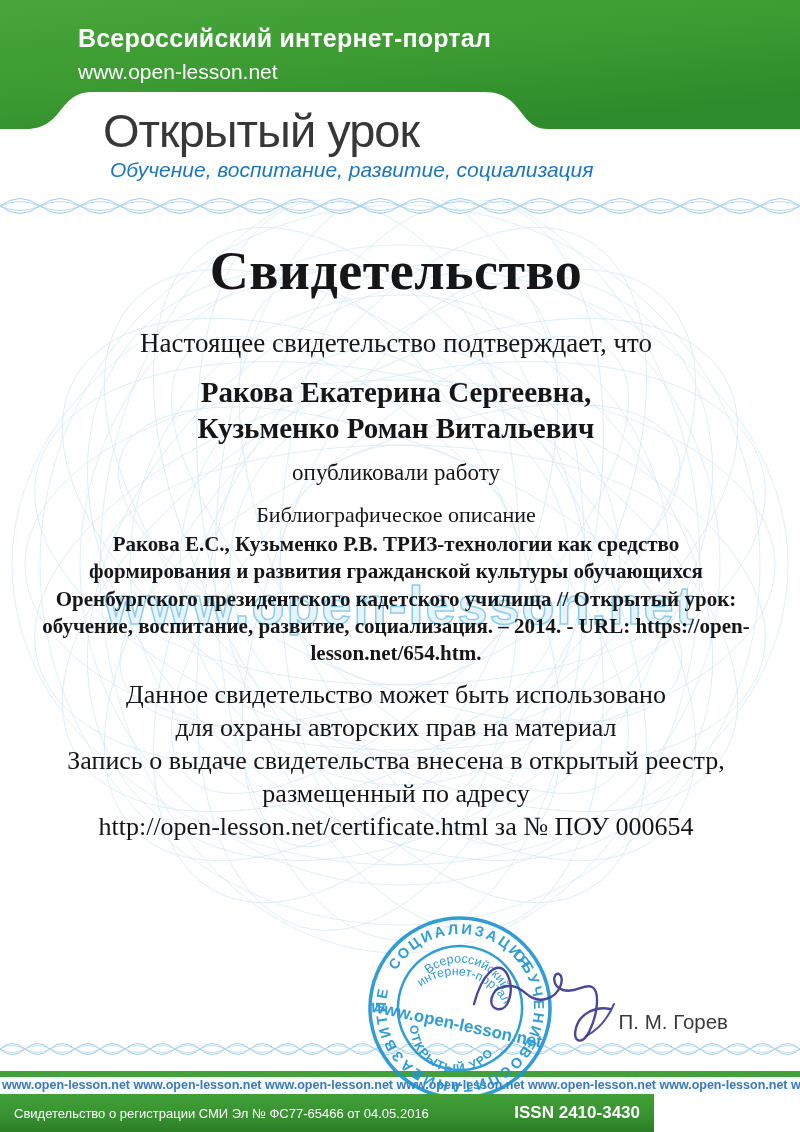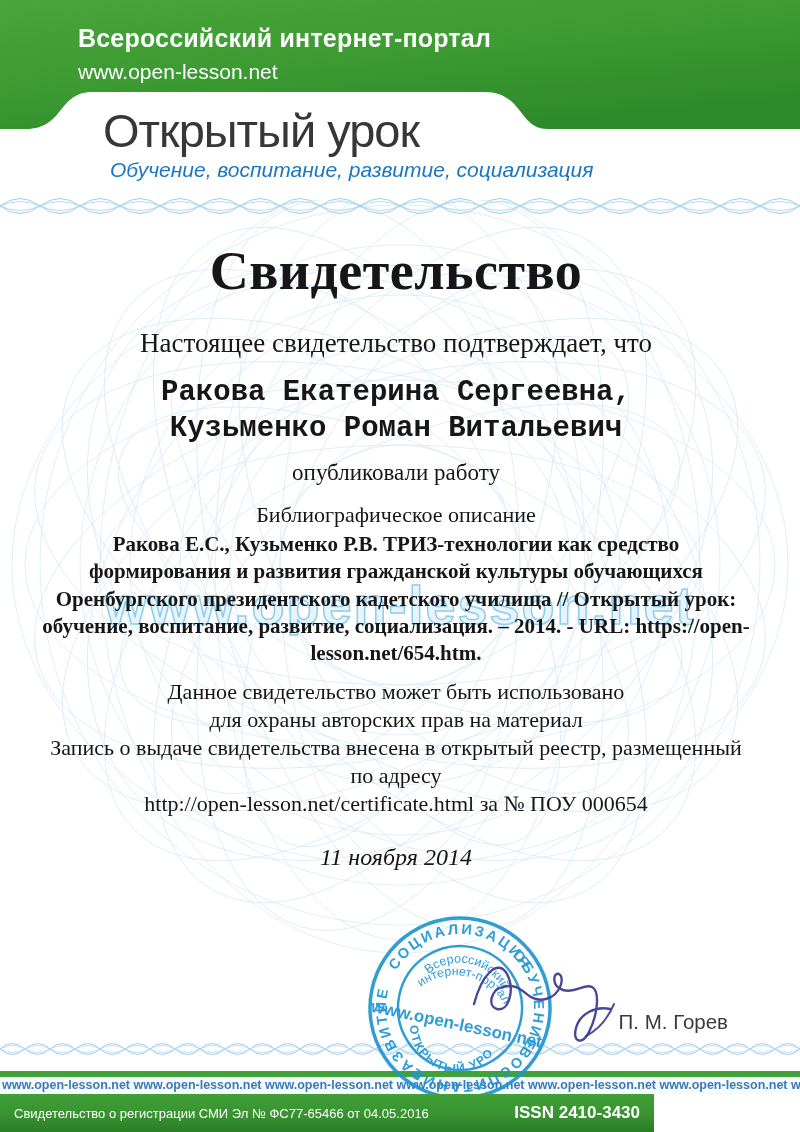--- a/index.html
+++ b/index.html
@@ -19,26 +19,26 @@
   .band-bottom{position:absolute;left:0;top:1038px;z-index:1;}
   .rosette{position:absolute;left:0;top:200px;z-index:0;}
   .watermark{position:absolute;left:0;top:574px;width:100%;text-align:center;z-index:1;
              font-size:54px;font-weight:bold;letter-spacing:2px;color:#e8f4fc;
              -webkit-text-stroke:1.5px #8ecdec;white-space:nowrap;}
   
   .cert-body{position:absolute;left:40px;right:48px;top:230px;z-index:2;text-align:center;
              font-family:"Liberation Serif",serif;color:#161616;}
   .cert-title{font-size:54px;font-weight:bold;margin:10px 0 0 0;letter-spacing:.5px;}
   .confirm-line{font-size:27px;margin:26px 0 0 0;}
-  .recipients{font-size:29px;font-weight:bold;line-height:1.24;margin:16px 0 0 0;font-family:Liberation Mono, monospace;}
+  .recipients{font-size:29px;font-weight:bold;line-height:1.24;margin:16px 0 0 0;}
   .action-line{font-size:23px;margin:13px 0 0 0;}
   .work-title{font-size:28px;font-weight:bold;line-height:1.2;margin:10px auto 0 auto;max-width:700px;}
   .bib-label{font-size:22px;margin:16px 0 0 0;}
   .bib-text{font-size:21px;font-weight:bold;line-height:1.3;margin:3px auto 0 auto;max-width:712px;}
-  .usage-text{font-size:22px;line-height:1.27;margin:11px auto 0 auto;max-width:730px;}
+  .usage-text{font-size:26px;line-height:1.27;margin:11px auto 0 auto;max-width:730px;}
   .cert-date{font-size:24px;font-style:italic;margin:26px 0 0 0;}
   
   .editor-role{position:absolute;left:104px;top:1010px;z-index:2;font-size:20.5px;color:#3a3a3a;}
   .editor-name{position:absolute;right:72px;top:1010px;z-index:2;font-size:20.5px;color:#3a3a3a;}
   .stamp{position:absolute;left:348px;top:896px;z-index:6;}
   .signature{position:absolute;left:468px;top:946px;z-index:7;}
   
   .strip-green{position:absolute;left:0;top:1071px;width:800px;height:6px;background:#43a13a;z-index:4;}
   .strip-urls{position:absolute;left:0;top:1077px;width:800px;height:17px;background:#f6fbff;z-index:4;
               font-size:12.5px;font-weight:bold;color:#3d7ab5;white-space:nowrap;overflow:hidden;
@@ -143,21 +143,20 @@
     </div>
     <div class="action-line">опубликовали работу</div>
     <div class="bib-label">Библиографическое описание</div>
     <div class="bib-text">Ракова Е.С., Кузьменко Р.В. ТРИЗ-технологии как средство формирования и развития гражданской культуры обучающихся Оренбургского президентского кадетского училища // Открытый урок: обучение, воспитание, развитие, социализация. – 2014. - URL: https://open-lesson.net/654.htm.</div>
     <div class="usage-text">
       <div>Данное свидетельство может быть использовано</div>
       <div>для охраны авторских прав на материал</div>
       <div>Запись о выдаче свидетельства внесена в открытый реестр, размещенный по адресу</div>
       <div>http://open-lesson.net/certificate.html за № ПОУ 000654</div>
     </div>
-    <div class="cert-date">11 ноября 2014</div>
   </div>
 
   <div class="editor-name">П. М. Горев</div>
 
   <svg class="stamp" width="224" height="224" viewBox="0 0 224 224">
     <g transform="translate(112,112) rotate(12)" fill="#2095d2" opacity="0.92">
       <circle r="90" fill="none" stroke="#2095d2" stroke-width="3.5"></circle>
       <circle r="62" fill="none" stroke="#2095d2" stroke-width="2.5"></circle>
       <defs>
         <path id="ringPath" d="M -74 0 A 74 74 0 1 1 74 0 A 74 74 0 1 1 -74 0"></path>

